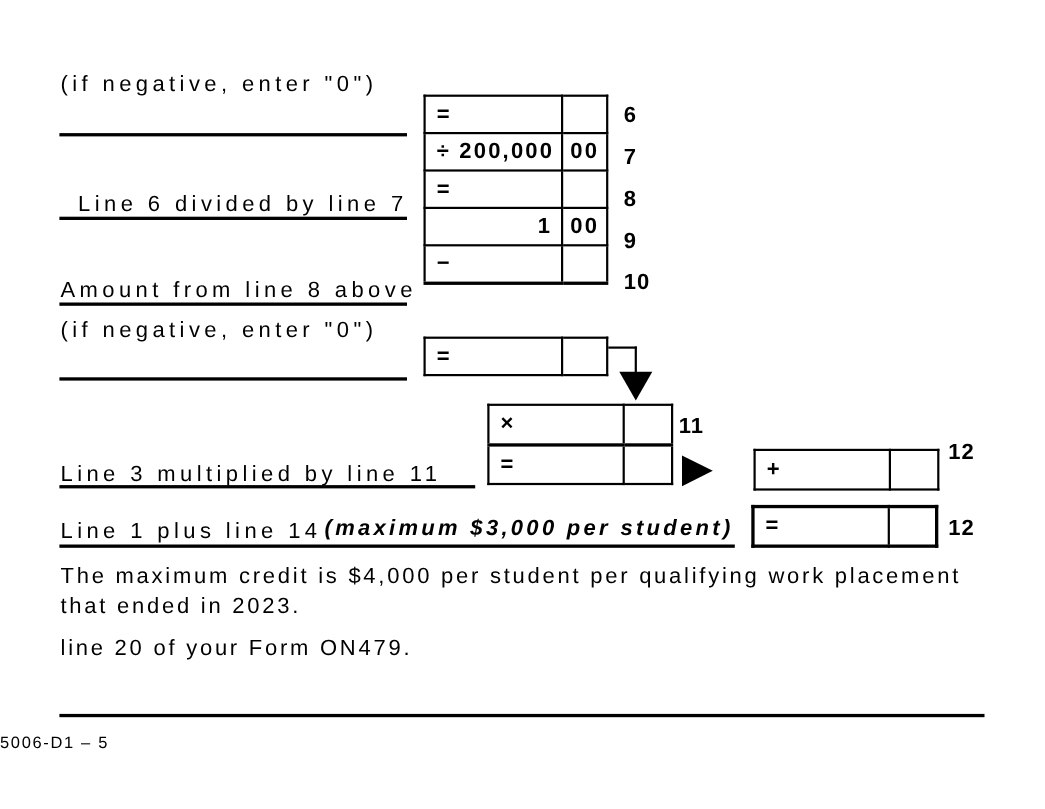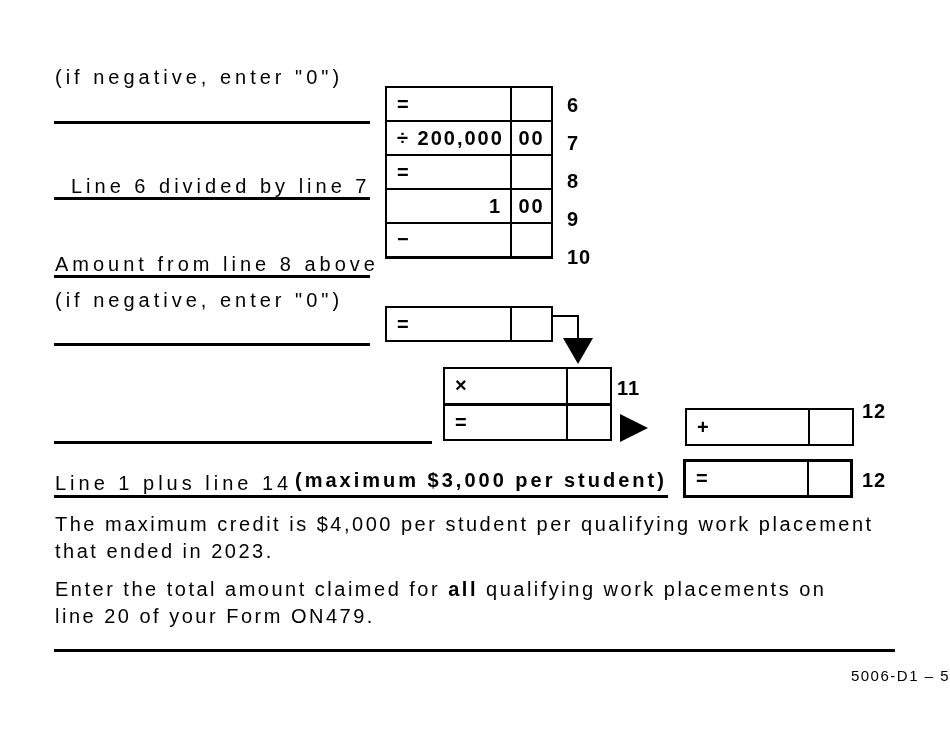--- a/index.html
+++ b/index.html
@@ -80,25 +80,26 @@
     letter-spacing: 2.5px;
     line-height: 27px;
     white-space: nowrap;
   }
   .bold-note {
     position: absolute;
     font-size: 20px;
     font-weight: bold;
     letter-spacing: 3px;
     white-space: nowrap;
+    font-style: italic;
   }
   .footer-rule { position: absolute; left: 54px; top: 649px; width: 841px; height: 3px; background: #000; }
   .footer-text {
     position: absolute; left: 0; top: 667px; width: 950px;
-    text-align: right; font-size: 15px; letter-spacing: 1.5px;
+    text-align: left; font-size: 15px; letter-spacing: 1.5px;
   }
 </style>
 </head>
 <body>
 
 <div class="page">
 
   <div class="flabel" style="left:55px; top:63px;">
     <div>(if negative, enter "0")</div>
   </div>
@@ -112,20 +113,23 @@
   <div class="flabel" style="left:55px; top:250px;">
     <div>Amount from line 8 above</div>
   </div>
   <div class="underline" style="left:54px; top:275px; width:316px;"></div>
 
   <div class="flabel" style="left:55px; top:286px;">
     <div>(if negative, enter "0")</div>
   </div>
   <div class="underline" style="left:54px; top:343px; width:316px;"></div>
 
+  <div class="flabel" style="left:55px; top:417px;">
+    <div>Line 3 multiplied by line 11</div>
+  </div>
   <div class="underline" style="left:54px; top:441px; width:378px;"></div>
 
   <div class="flabel" style="left:55px; top:469px;">
     <div>Line 1 plus line 14</div>
   </div>
   <div class="bold-note" style="left:295px; top:469px;">(maximum $3,000 per student)</div>
   <div class="underline" style="left:54px; top:495px; width:614px;"></div>
 
   <table class="calc" style="left:385px; top:86px;">
     <tbody>
@@ -204,20 +208,19 @@
   </tbody>
     </table>
   <div class="line-no" style="left:862px; top:468px;">12</div>
 
   <div class="para" style="left:55px; top:511px;">
     <div>The maximum credit is $4,000 per student per qualifying work placement</div>
     <div>that ended in 2023.</div>
   </div>
 
   <div class="para" style="left:55px; top:576px;">
-    <div><span>Enter the total amount claimed for </span><b>all</b><span> qualifying work placements on</span></div>
     <div>line 20 of your Form ON479.</div>
   </div>
 
   <div class="footer-rule"></div>
   <div class="footer-text">5006-D1 – 5</div>
 
 </div>
 
 </body></html>

